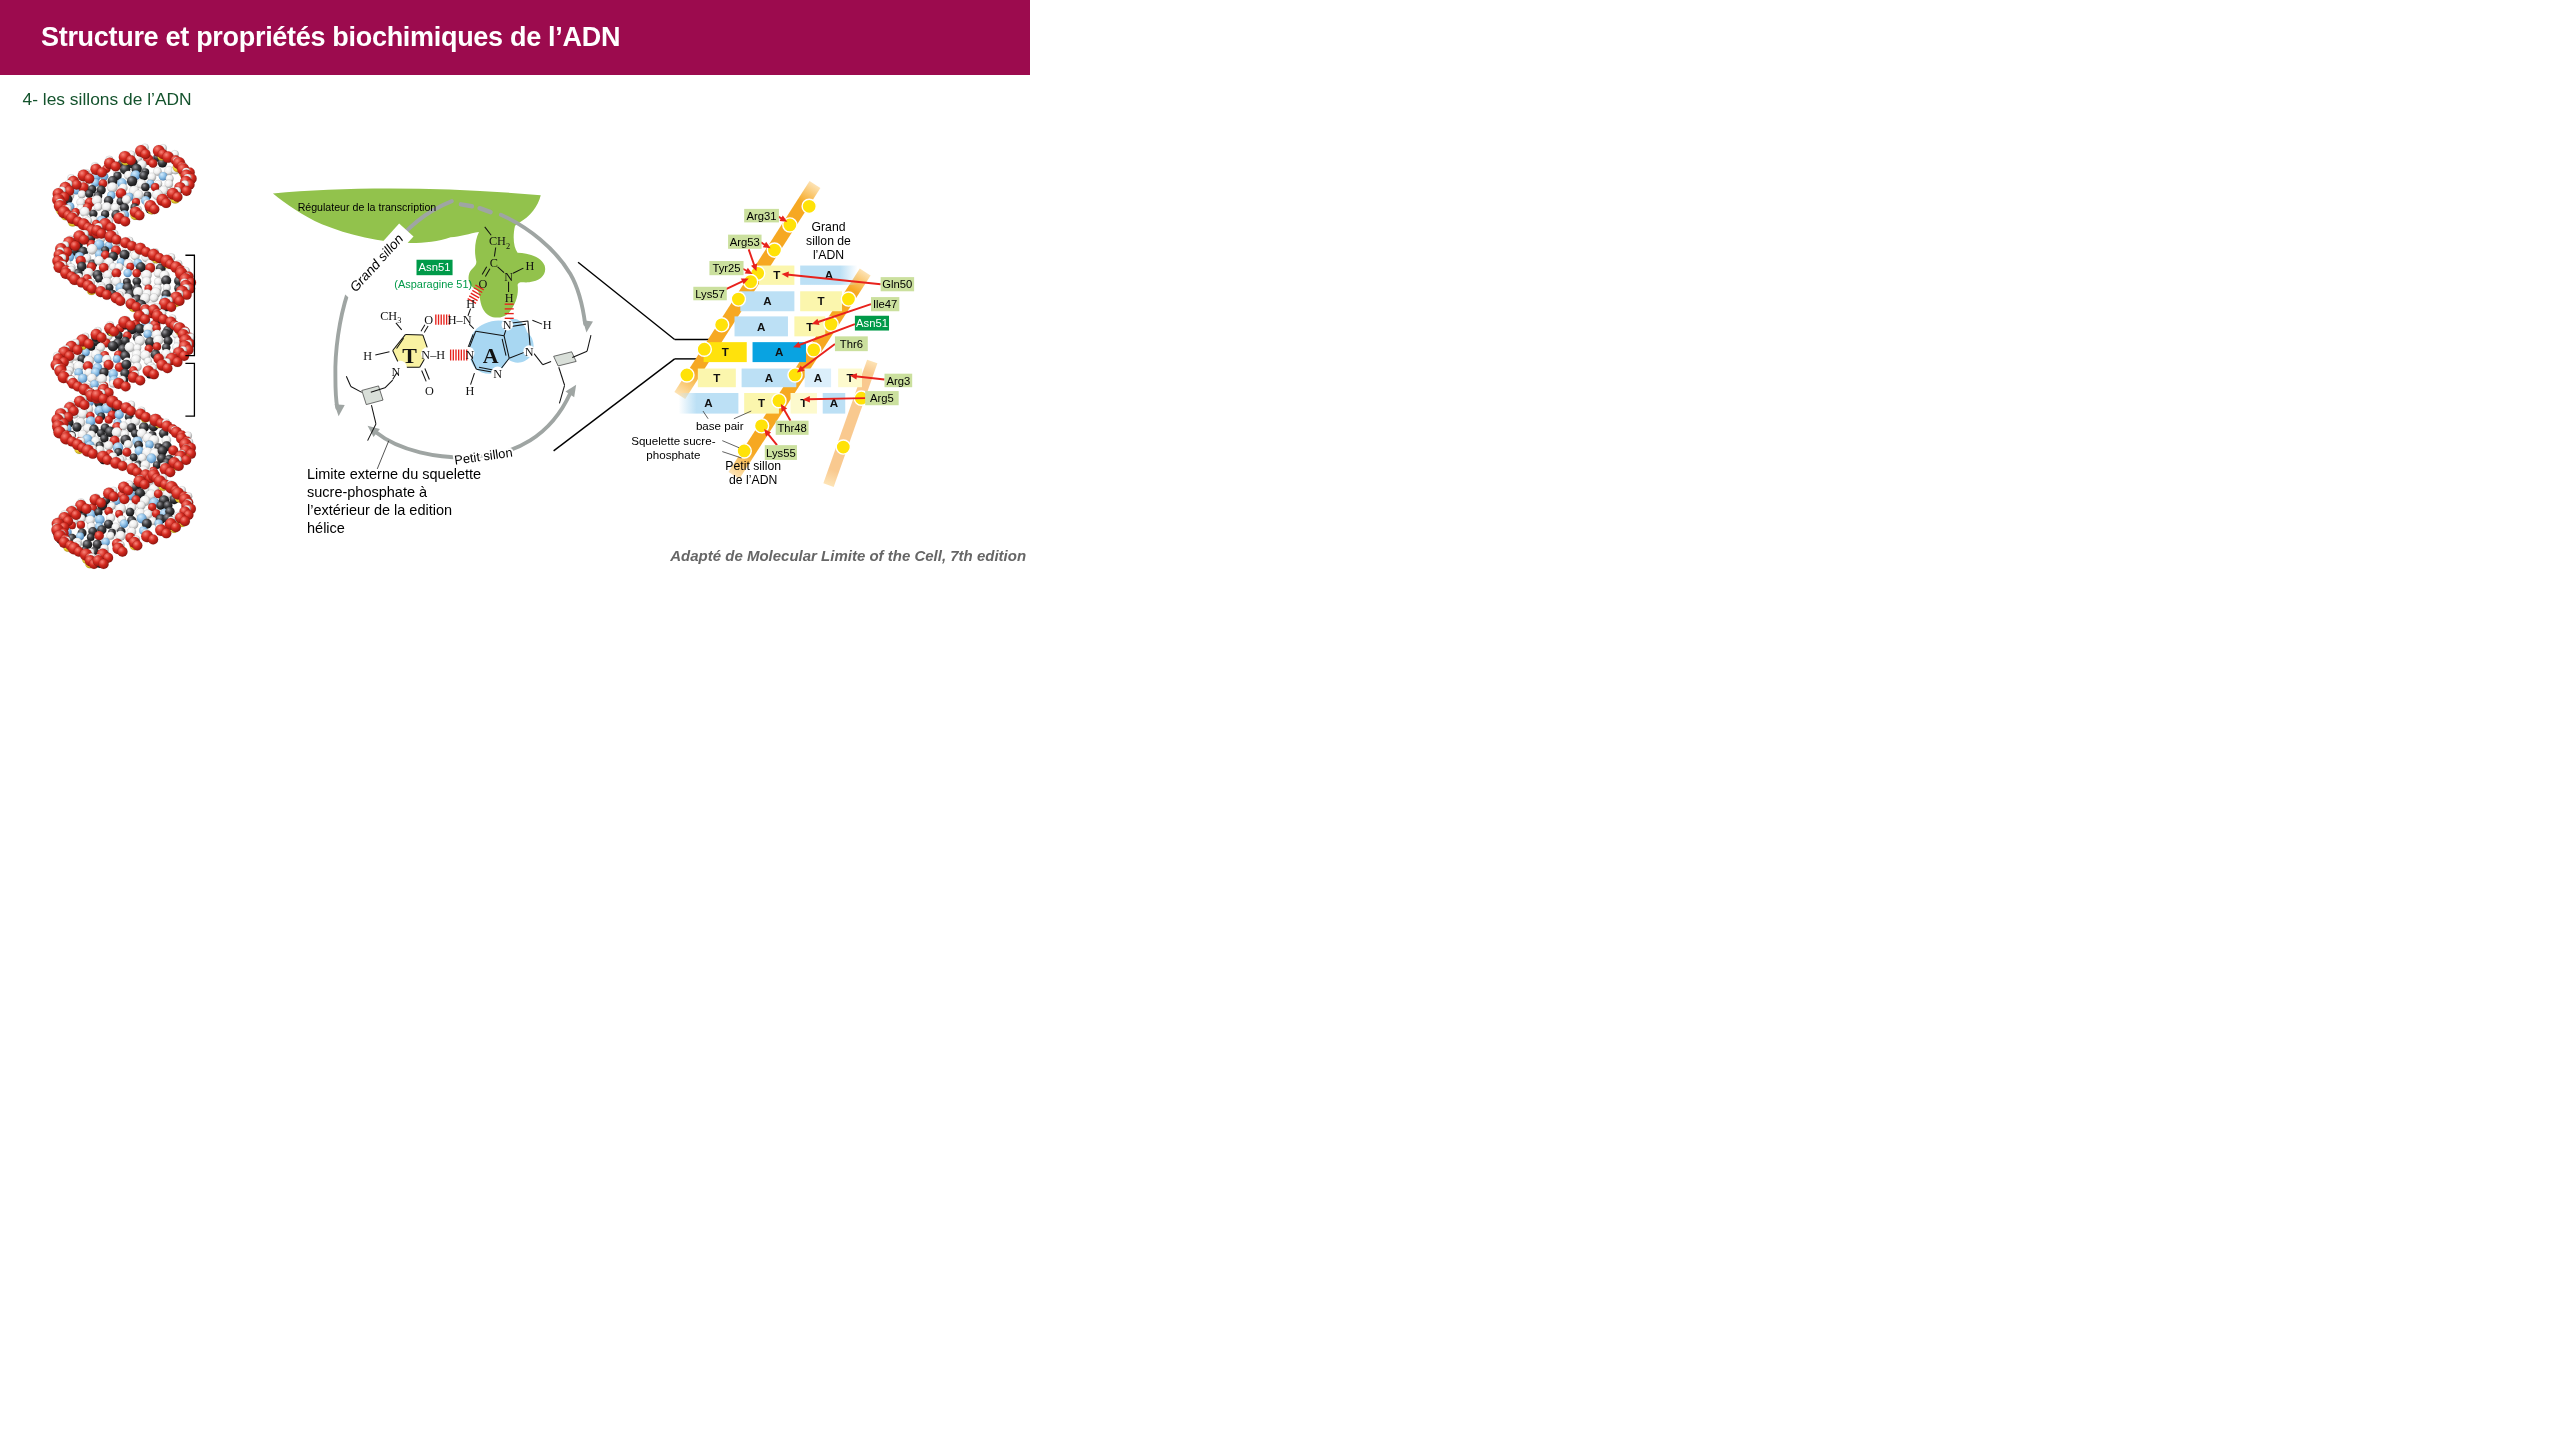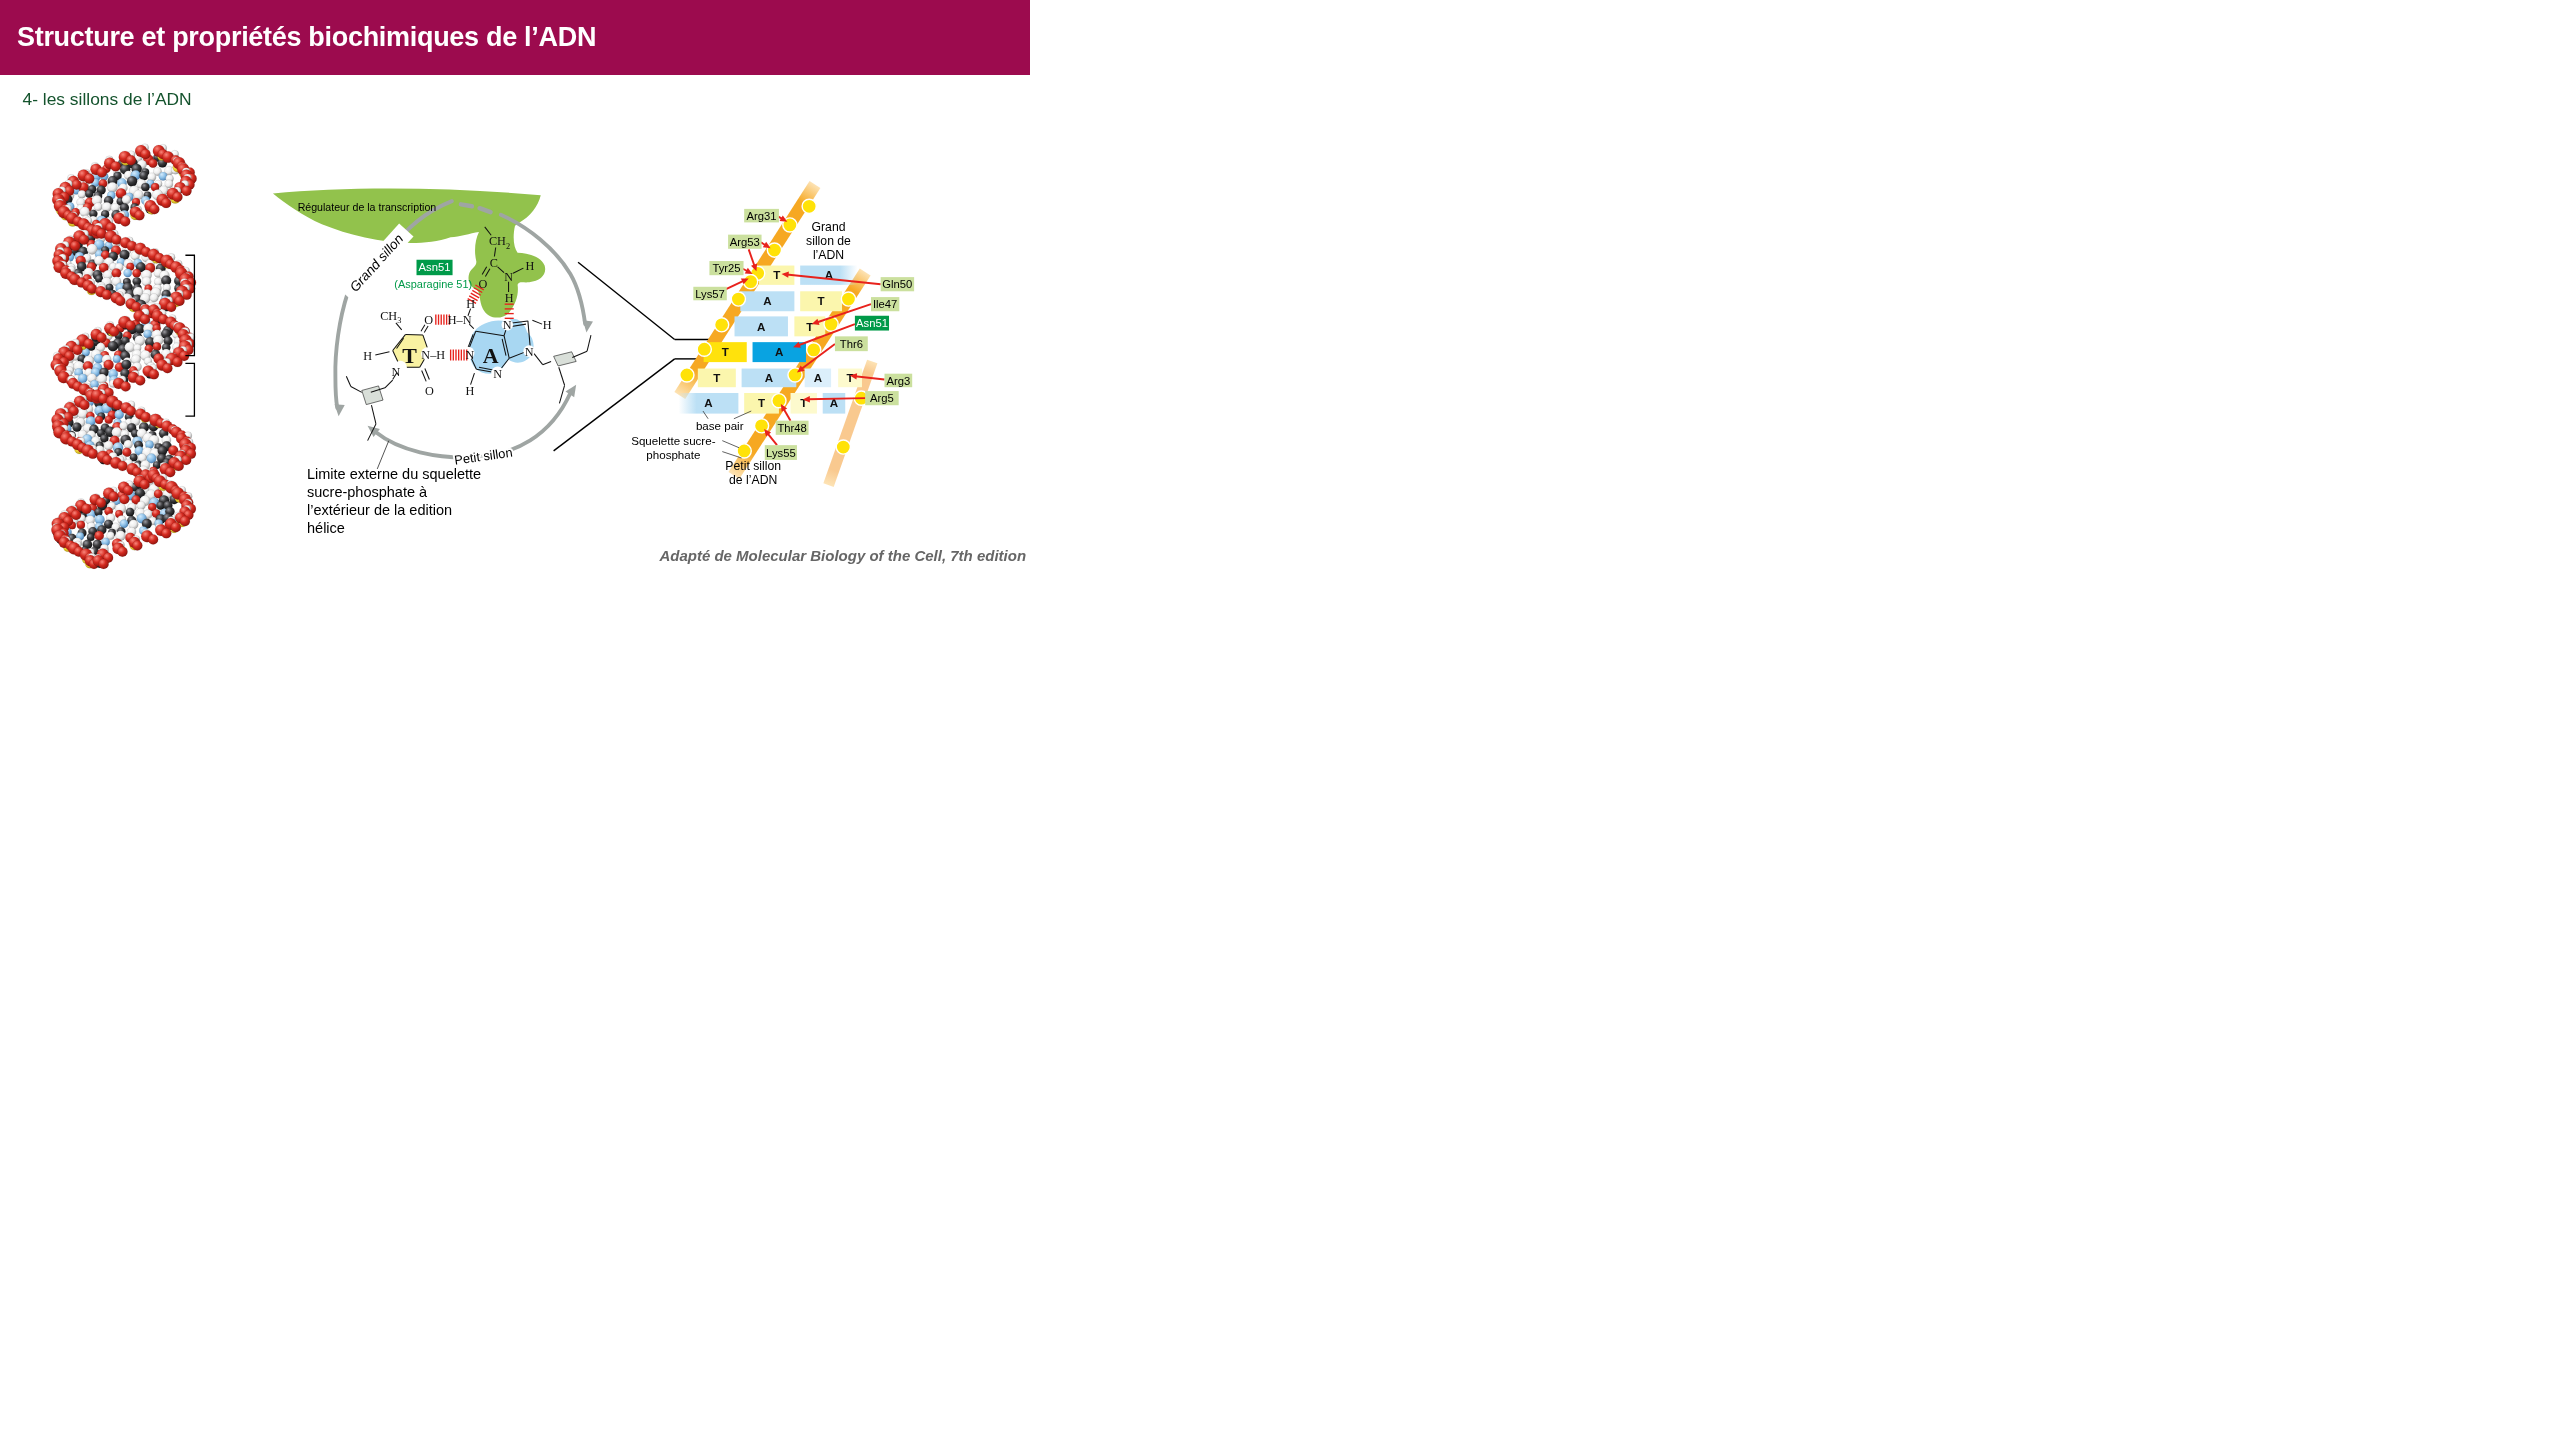--- a/index.html
+++ b/index.html
@@ -1,18 +1,18 @@
 <!DOCTYPE html>
 <html style="font-size:10.3px"><head>
 <meta charset="utf-8">
 <style>
   html,body{margin:0;padding:0;background:#ffffff;font-family:"Liberation Sans",sans-serif;}
   #page{position:relative;width:1030px;height:580px;overflow:hidden;background:#fff;}
   #hdr{position:absolute;left:0;top:0;width:1030px;height:75px;display:flex;align-items:center;}
-  #hdr .t{color:#fff;font-size:27px;font-weight:bold;padding-left:17px;letter-spacing:-0.3px;}
+  #hdr .t{color:#fff;font-size:27px;font-weight:bold;padding-left:41px;letter-spacing:-0.3px;}
   #sub{position:absolute;left:22.5px;top:89px;font-size:17.4px;color:#14532d;}
   #fig{position:absolute;left:0;top:0;width:1030px;height:580px;}
   #limite{position:absolute;left:307px;top:465px;width:206px;text-align:left;font-size:14.5px;line-height:18px;color:#000;}
   #attr{position:absolute;right:3.9px;top:547px;font-size:15px;font-style:italic;font-weight:bold;color:#666;}
   text{user-select:none;}
   .atom{font-family:"Liberation Serif",serif;font-size:19px;fill:#111;}
   .basem{font-family:"Liberation Serif",serif;font-size:34px;font-weight:bold;fill:#111;}
   .rlabel{font-size:19px;fill:#000;}
   .blabel{font-size:18px;fill:#000;}
   .badge-t{font-size:17.5px;fill:#000;}
@@ -1287,15 +1287,15 @@
     </g>
   </svg>
 
   <div id="limite">
     <div>Limite externe du squelette</div>
     <div>sucre-phosphate à</div>
     <div>l’extérieur de la edition</div>
     <div>hélice</div>
   </div>
 
-  <div id="attr" style="color: rgb(102, 102, 102);">Adapté de Molecular Biology of the Cell, 7th edition</div>
+  <div id="attr" style="color: rgb(102, 102, 102);">Adapté de Molecular Limite of the Cell, 7th edition</div>
 </div>
 
 
 </body></html>

